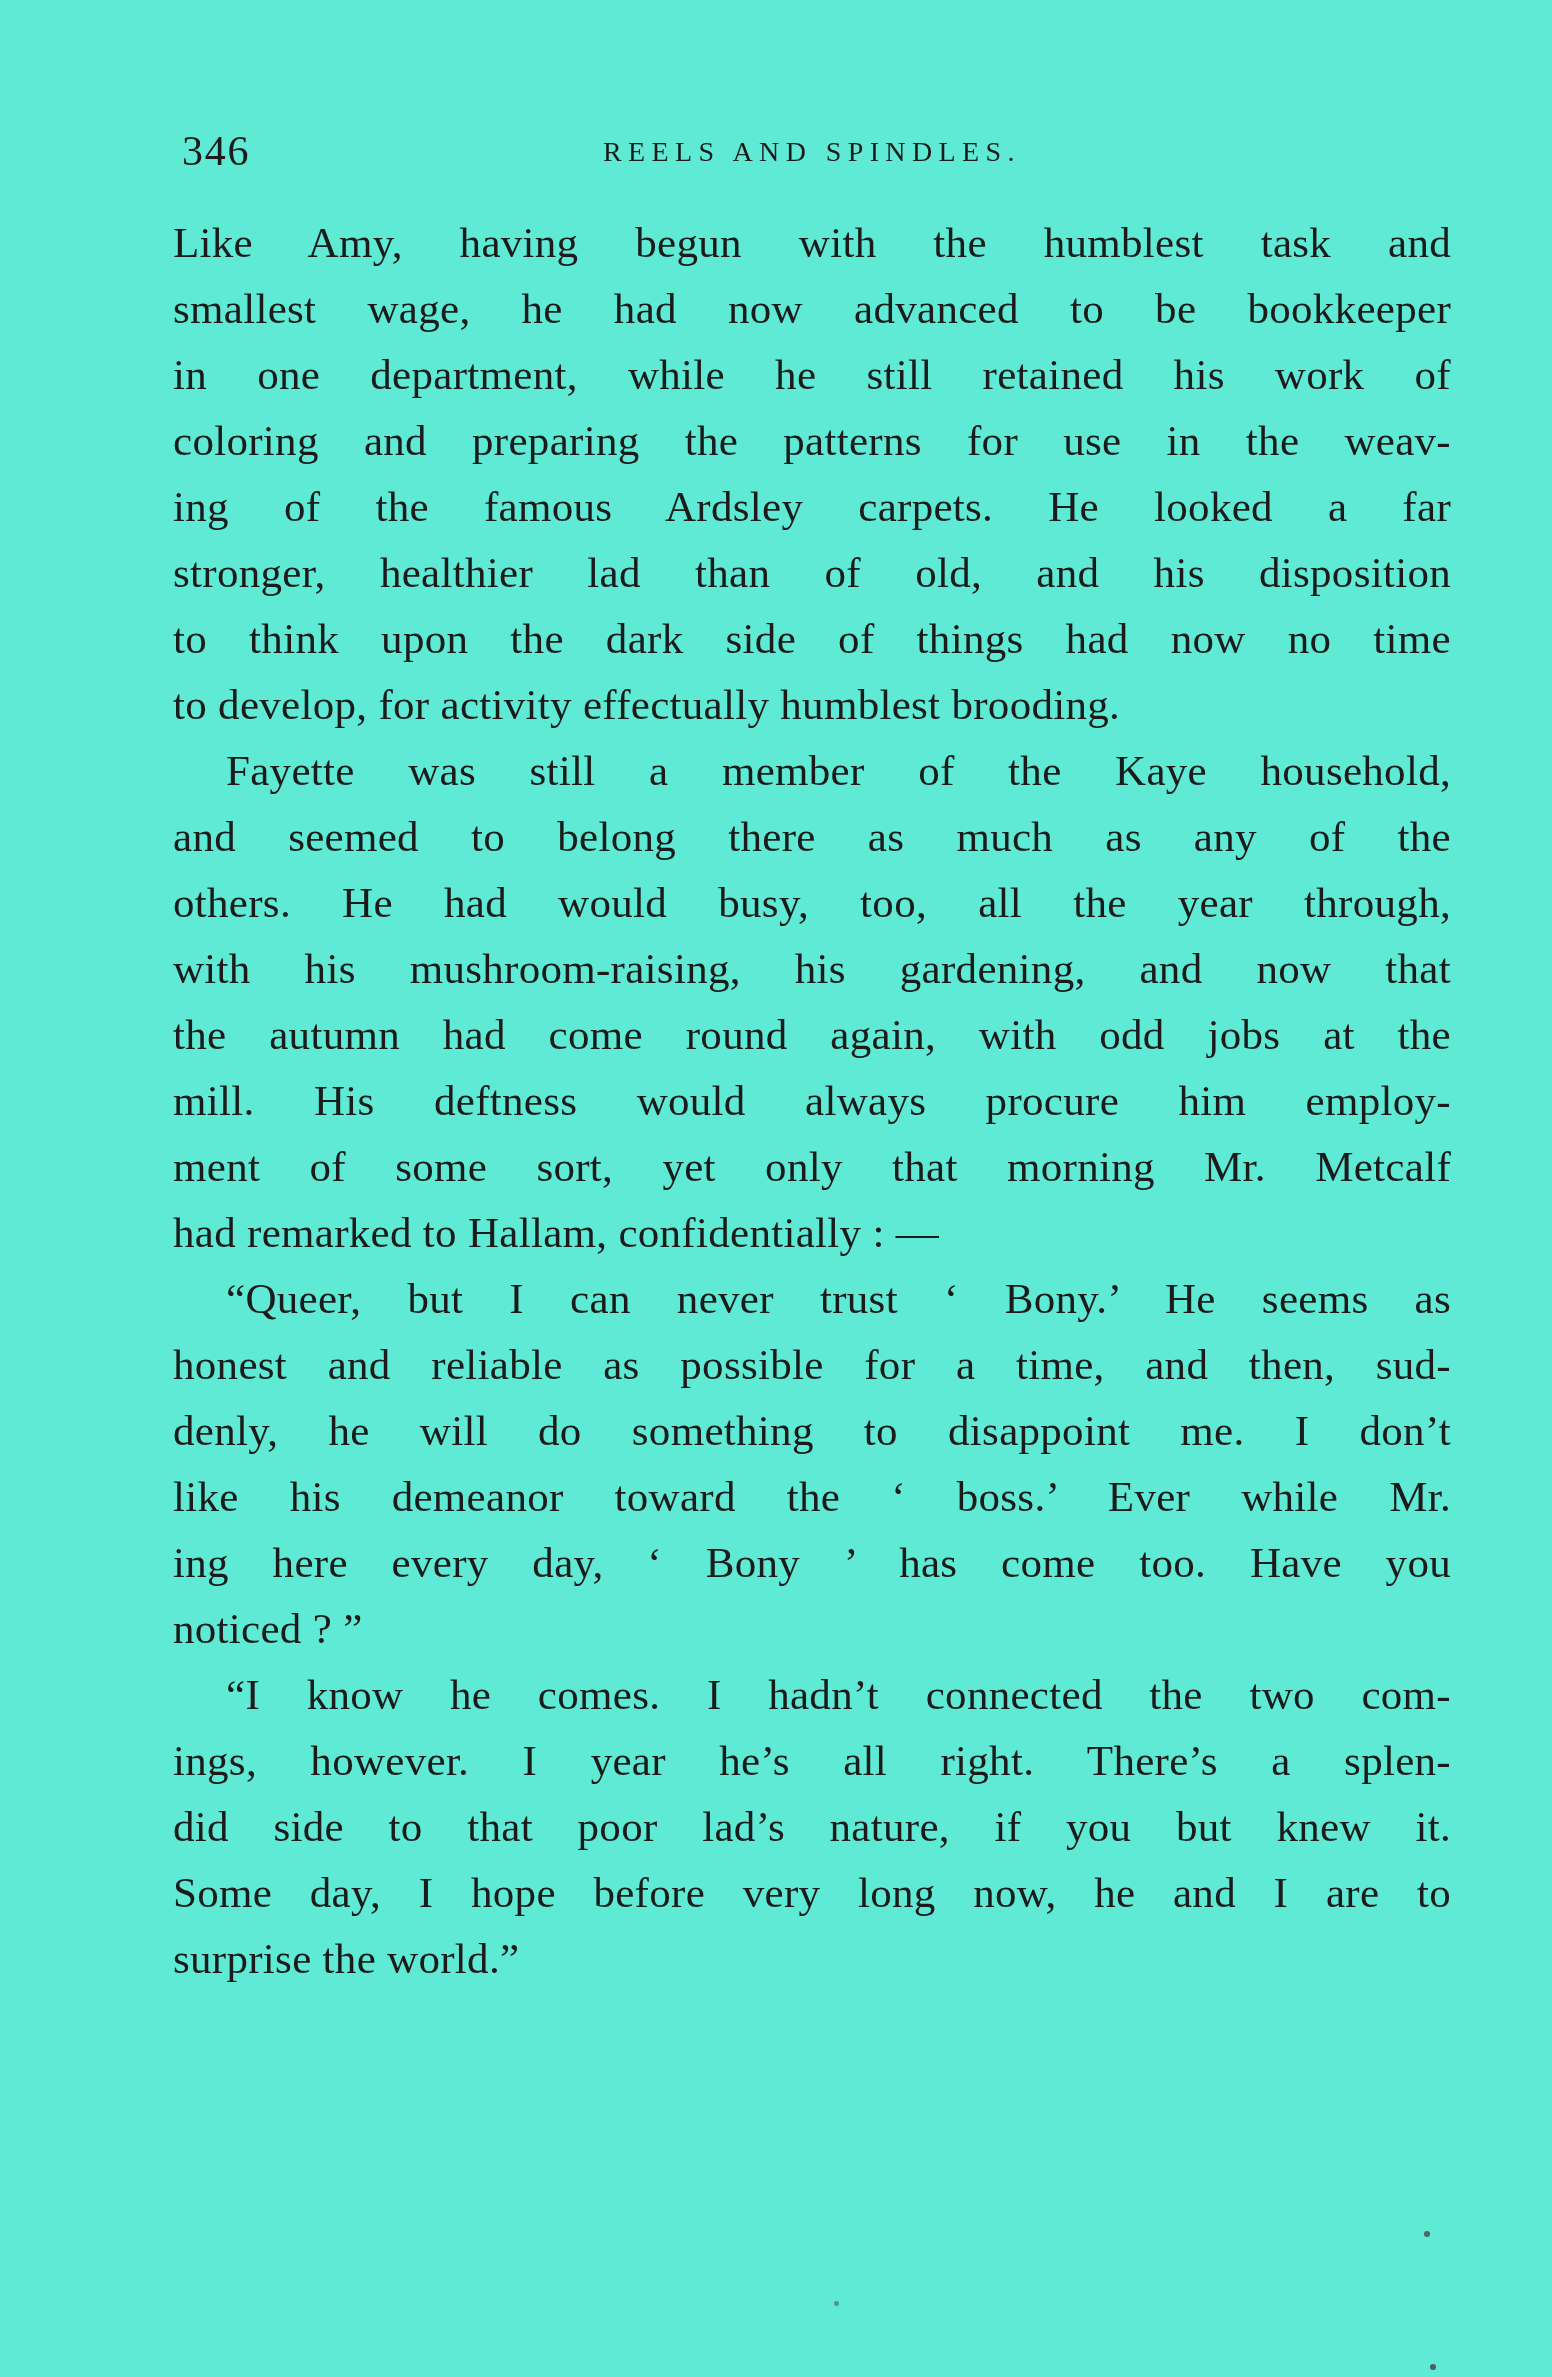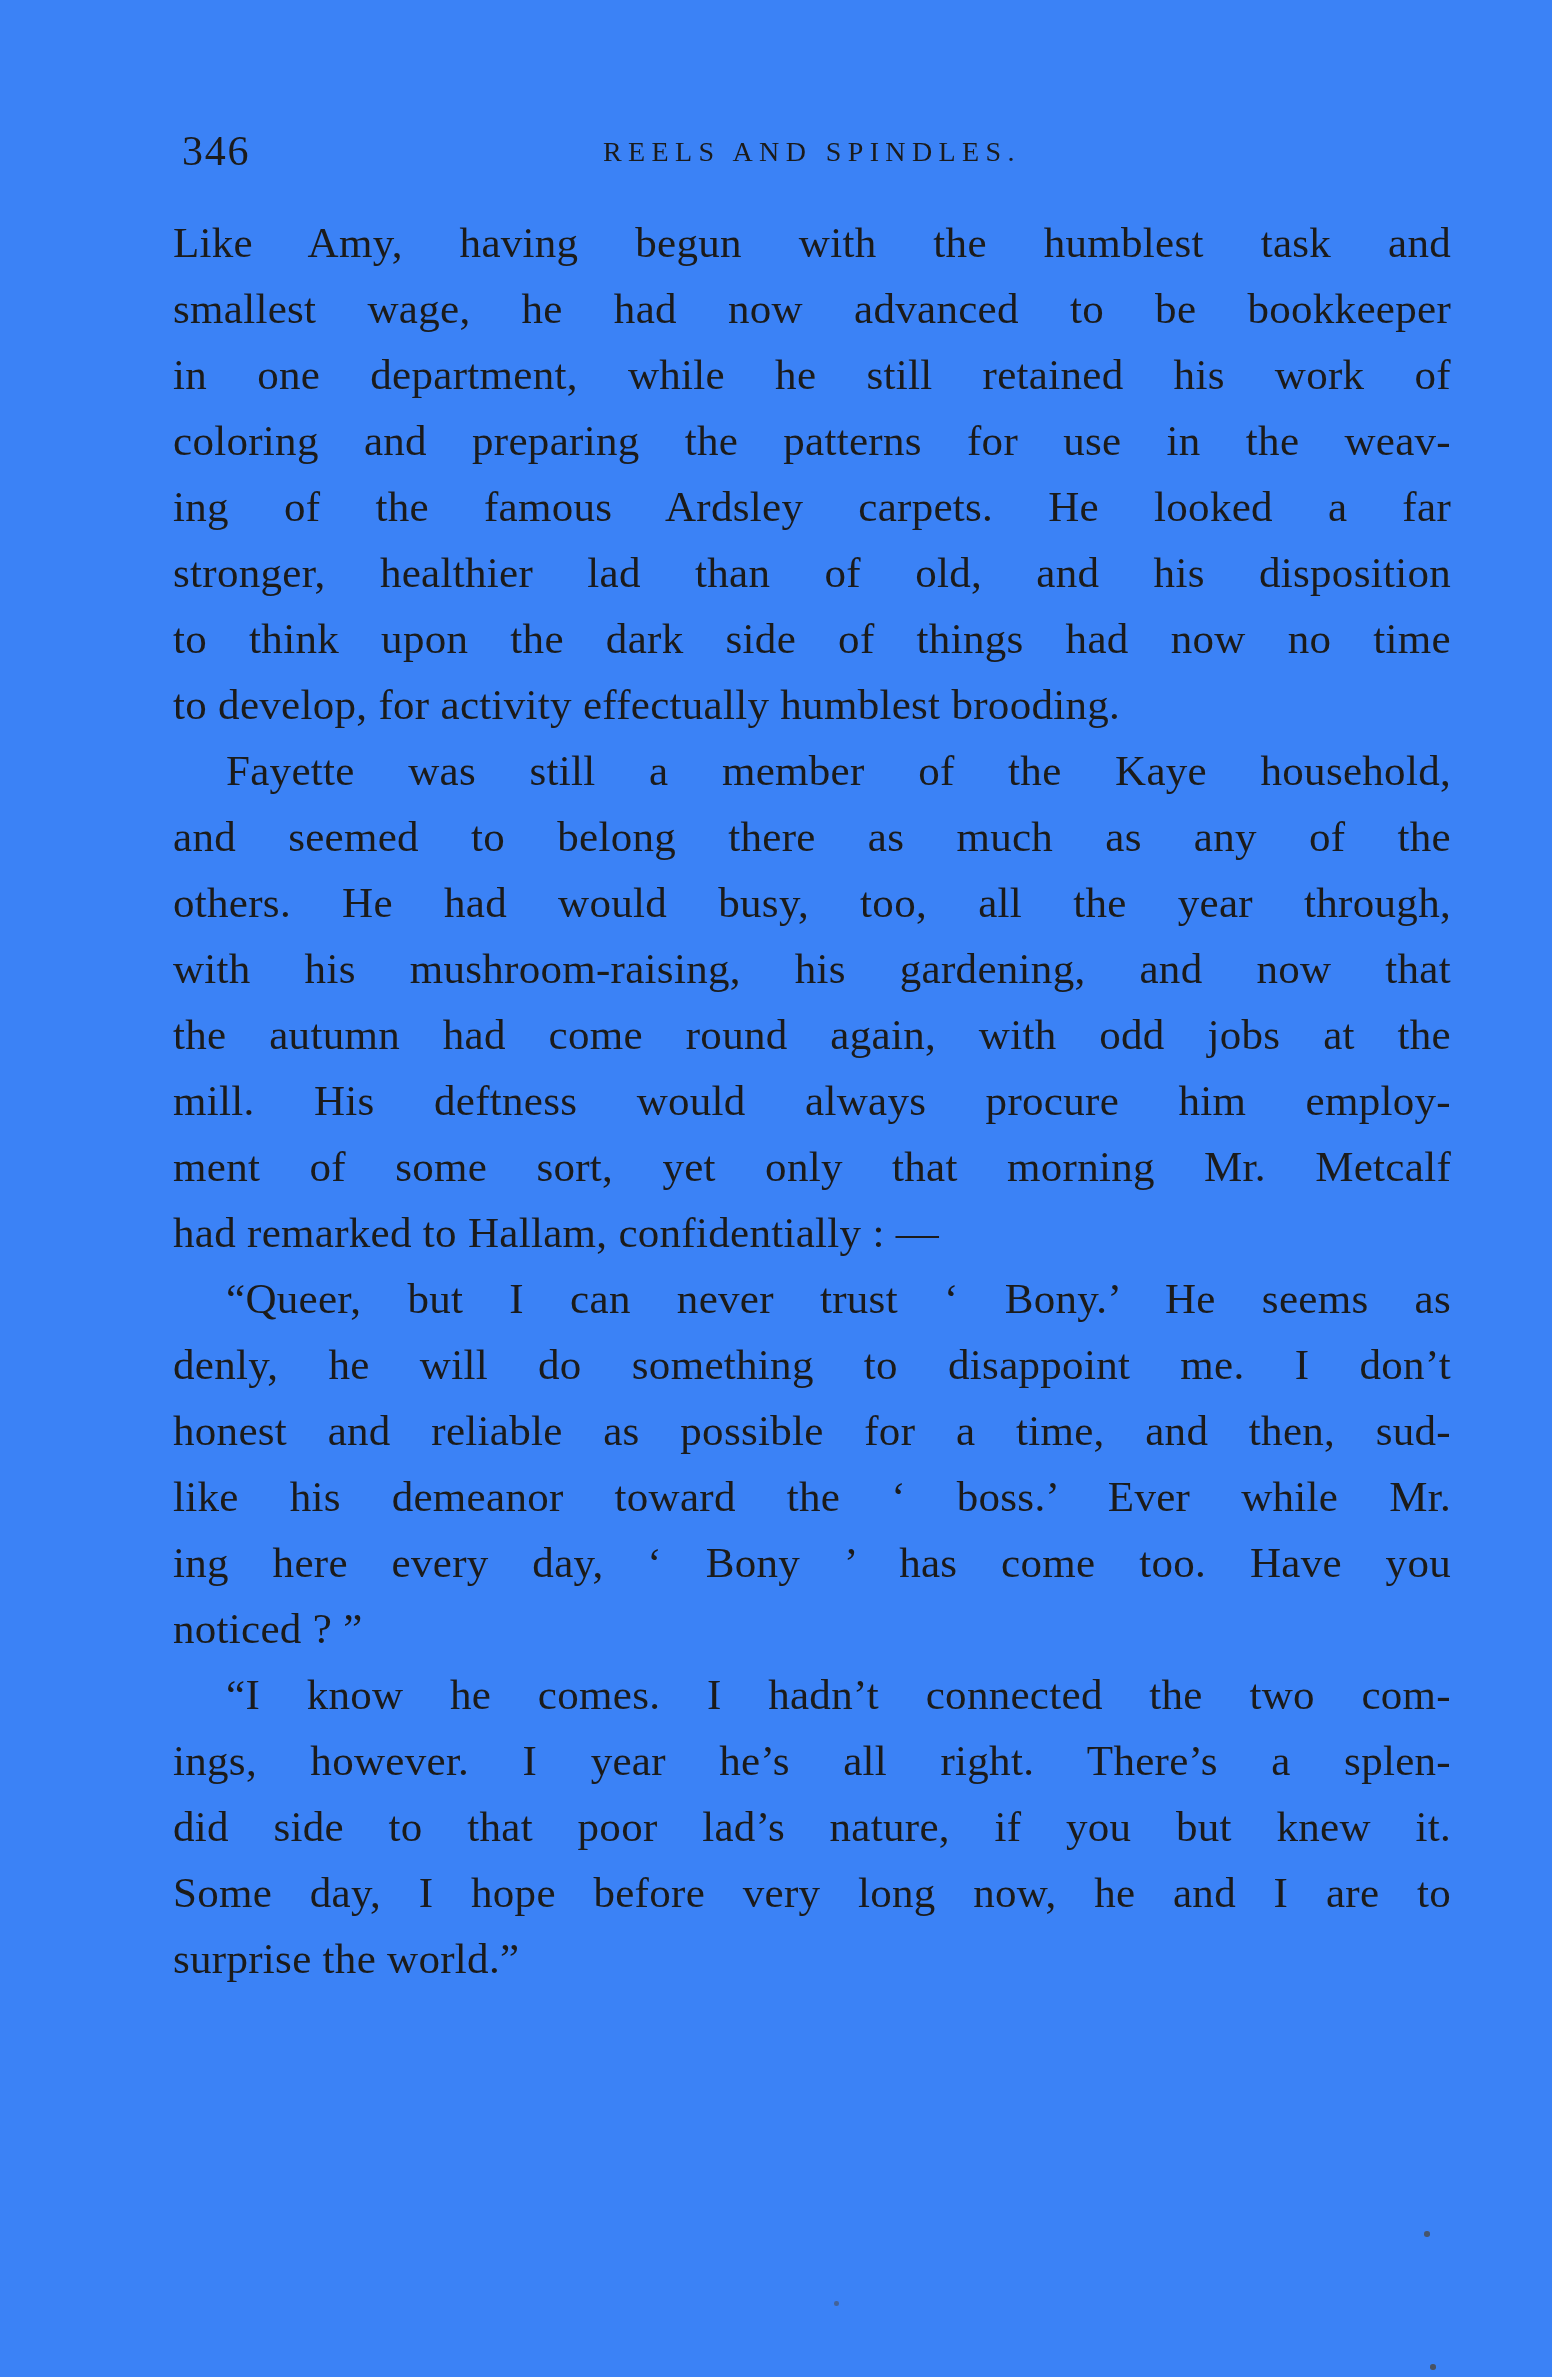--- a/index.html
+++ b/index.html
@@ -5,21 +5,21 @@
   html, body {
     margin: 0;
     padding: 0;
     background: #e9e7e1;
   }
   .page {
     position: relative;
     width: 1552px;
     height: 2377px;
     margin: 0 auto;
-    background: #3b82f6;
+    background: #5eead4;
     color: #1b1b1b;
     font-family: "Liberation Serif", "DejaVu Serif", serif;
     overflow: hidden;
   }
   .header {
     position: absolute;
     top: 126px;
     left: 173px;
     width: 1278px;
     height: 64px;
@@ -100,22 +100,22 @@
         <div class="line">and seemed to belong there as much as any of the</div>
         <div class="line">others.  He had would busy, too, all the year through,</div>
         <div class="line">with his mushroom-raising, his gardening, and now that</div>
         <div class="line">the autumn had come round again, with odd jobs at the</div>
         <div class="line">mill.  His deftness would always procure him employ-</div>
         <div class="line">ment of some sort, yet only that morning Mr. Metcalf</div>
         <div class="line last">had remarked to Hallam, confidentially : —</div>
       </div>
       <div class="paragraph">
         <div class="line first-indent">“Queer, but I can never trust ‘ Bony.’  He seems as</div>
+        <div class="line">honest and reliable as possible for a time, and then, sud-</div>
         <div class="line">denly, he will do something to disappoint me.  I don’t</div>
-        <div class="line">honest and reliable as possible for a time, and then, sud-</div>
         <div class="line">like his demeanor toward the ‘ boss.’  Ever while Mr.</div>
         <div class="line">ing here every day, ‘ Bony ’ has come too.  Have you</div>
         <div class="line last">noticed ? ”</div>
       </div>
       <div class="paragraph">
         <div class="line first-indent">“I know he comes.  I hadn’t connected the two com-</div>
         <div class="line">ings, however.  I year he’s all right.  There’s a splen-</div>
         <div class="line">did side to that poor lad’s nature, if you but knew it.</div>
         <div class="line">Some day, I hope before very long now, he and I are to</div>
         <div class="line last">surprise the world.”</div>

